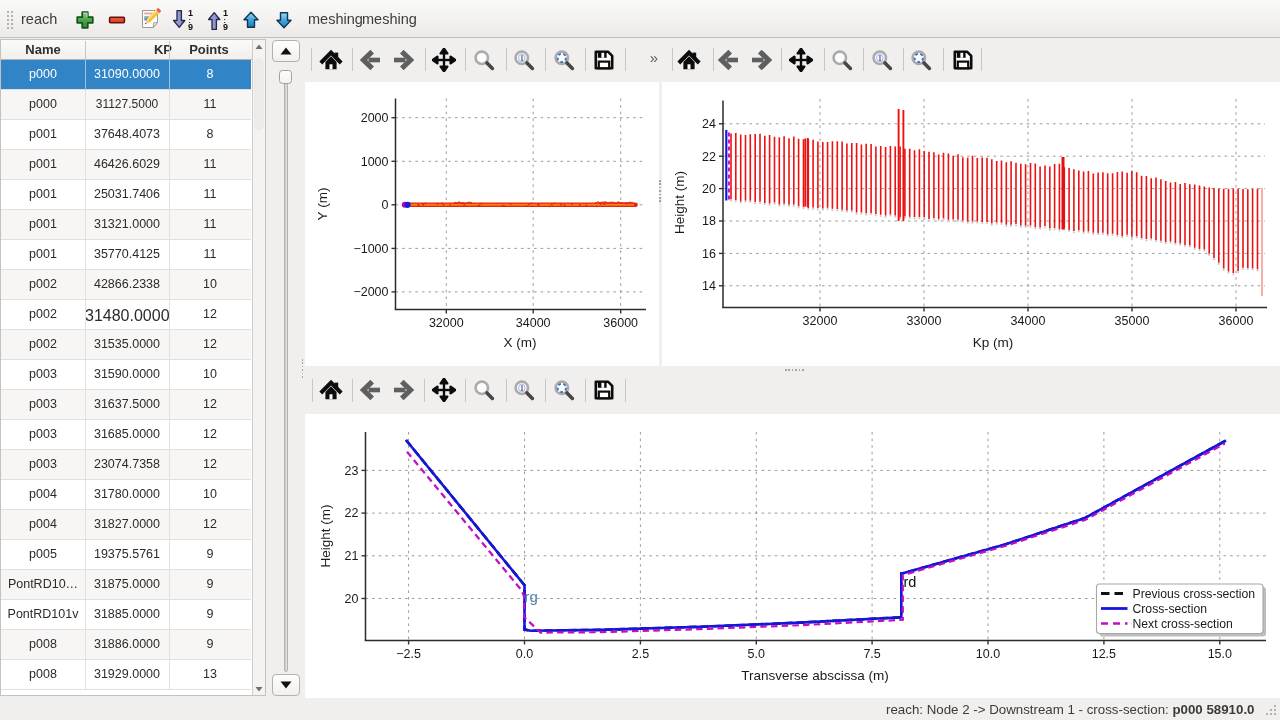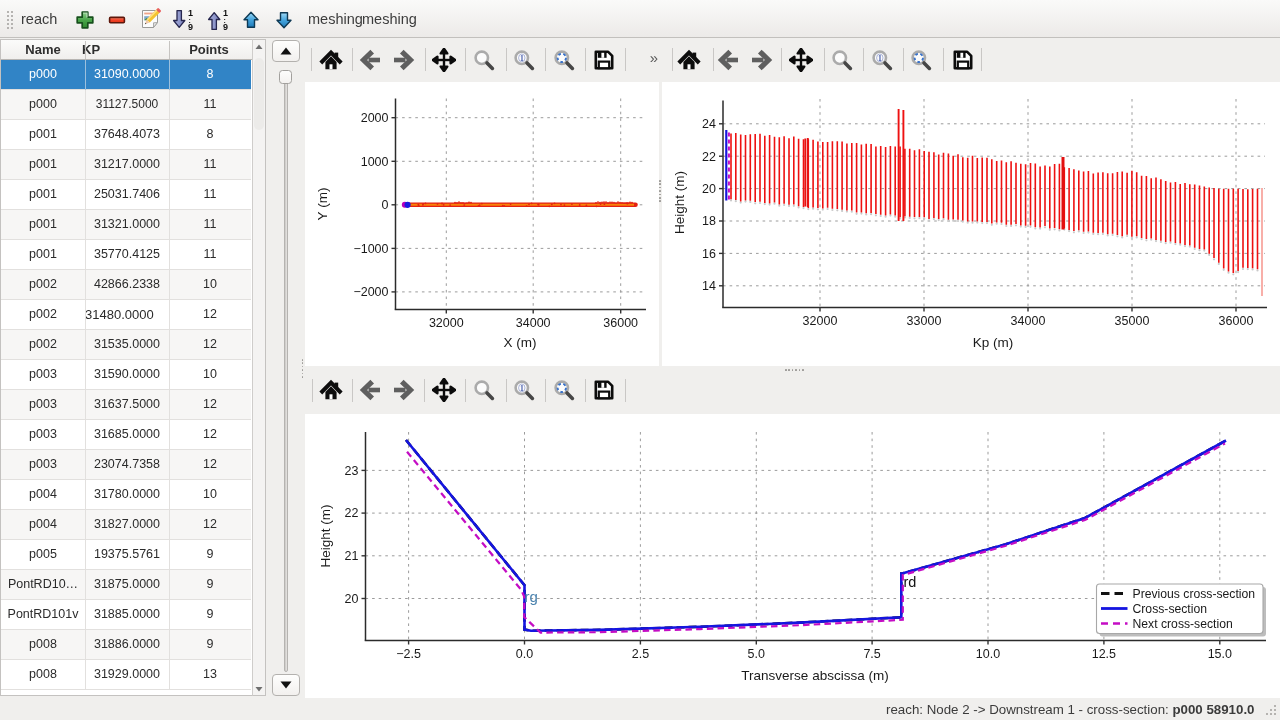--- a/index.html
+++ b/index.html
@@ -77,21 +77,21 @@
       <path d="M9 2.2 L16 9.8 h-3.5 v7.4 H5.5 V9.8 H2 Z" fill="url(#gc)" stroke="#0e3954" stroke-width="1.4" stroke-linejoin="round"></path>
     </svg>
     <svg class="abs" style="left:275px;top:10px" width="18" height="20" viewBox="0 0 18 20">
       <path d="M9 17.8 L16 10.2 h-3.5 V2.8 H5.5 v7.4 H2 Z" fill="url(#gc)" stroke="#0e3954" stroke-width="1.4" stroke-linejoin="round"></path>
     </svg>
     <div class="abs" style="left:308px;top:11px;font-size:14.5px;color:#3c3c3c">meshing</div>
     <div class="abs" style="left:362px;top:11px;font-size:14.5px;color:#3c3c3c">meshing</div>
     <div class="abs" style="left:0;top:39px;width:252px;height:657px;background:#fff;border:1px solid #c4c2c0;border-right:none"></div>
     <div class="abs" style="left:1px;top:40px;width:251px;height:20px;background:linear-gradient(#fbfbfa,#f0efed);border-bottom:1px solid #b7b5b2"></div>
     <div class="abs" style="left:-2px;top:42px;width:90px;text-align:center;font-size:13px;font-weight:bold;color:#2e2e2e">Name</div>
-    <div class="abs" style="left:82px;top:42px;width:90px;text-align:left;font-size:13px;font-weight:bold;color:#2e2e2e">KP</div>
+    <div class="abs" style="left:82px;top:42px;width:90px;text-align:right;font-size:13px;font-weight:bold;color:#2e2e2e">KP</div>
     <div class="abs" style="left:164px;top:42px;width:90px;text-align:center;font-size:13px;font-weight:bold;color:#2e2e2e">Points</div>
     <div class="abs" style="left:85px;top:41px;width:1px;height:18px;background:#c6c4c1"></div>
     <div class="abs" style="left:169px;top:41px;width:1px;height:18px;background:#c6c4c1"></div>
     <div class="abs" style="left:1px;top:60px;width:250px;height:30px;background:#3184c6;border-bottom:1px solid #e2e0de"></div>
     <div class="abs" style="left:1px;top:67px;width:84px;text-align:center;font-size:12.5px;color:#ffffff;white-space:nowrap;overflow:hidden">p000</div>
     <div class="abs" style="left:85px;top:67px;width:84px;text-align:center;font-size:12.5px;color:#ffffff;white-space:nowrap;overflow:hidden">31090.0000</div>
     <div class="abs" style="left:169px;top:67px;width:82px;text-align:center;font-size:12.5px;color:#ffffff;white-space:nowrap;overflow:hidden">8</div>
     <div class="abs" style="left:85px;top:60px;width:1px;height:30px;background:#9cc0dd"></div>
     <div class="abs" style="left:169px;top:60px;width:1px;height:30px;background:#9cc0dd"></div>
     <div class="abs" style="left:1px;top:90px;width:250px;height:30px;background:#f7f6f5;border-bottom:1px solid #e2e0de"></div>
@@ -101,21 +101,21 @@
     <div class="abs" style="left:85px;top:90px;width:1px;height:30px;background:#e2e0de"></div>
     <div class="abs" style="left:169px;top:90px;width:1px;height:30px;background:#e2e0de"></div>
     <div class="abs" style="left:1px;top:120px;width:250px;height:30px;background:#ffffff;border-bottom:1px solid #e2e0de"></div>
     <div class="abs" style="left:1px;top:127px;width:84px;text-align:center;font-size:12.5px;color:#2b2b2b;white-space:nowrap;overflow:hidden">p001</div>
     <div class="abs" style="left:85px;top:127px;width:84px;text-align:center;font-size:12.5px;color:#2b2b2b;white-space:nowrap;overflow:hidden">37648.4073</div>
     <div class="abs" style="left:169px;top:127px;width:82px;text-align:center;font-size:12.5px;color:#2b2b2b;white-space:nowrap;overflow:hidden">8</div>
     <div class="abs" style="left:85px;top:120px;width:1px;height:30px;background:#e2e0de"></div>
     <div class="abs" style="left:169px;top:120px;width:1px;height:30px;background:#e2e0de"></div>
     <div class="abs" style="left:1px;top:150px;width:250px;height:30px;background:#f7f6f5;border-bottom:1px solid #e2e0de"></div>
     <div class="abs" style="left:1px;top:157px;width:84px;text-align:center;font-size:12.5px;color:#2b2b2b;white-space:nowrap;overflow:hidden">p001</div>
-    <div class="abs" style="left:85px;top:157px;width:84px;text-align:center;font-size:12.5px;color:#2b2b2b;white-space:nowrap;overflow:hidden">31217.0000</div>
+    <div class="abs" style="left:85px;top:157px;width:84px;text-align:center;font-size:12.5px;color:#2b2b2b;white-space:nowrap;overflow:hidden">46426.6029</div>
     <div class="abs" style="left:169px;top:157px;width:82px;text-align:center;font-size:12.5px;color:#2b2b2b;white-space:nowrap;overflow:hidden">11</div>
     <div class="abs" style="left:85px;top:150px;width:1px;height:30px;background:#e2e0de"></div>
     <div class="abs" style="left:169px;top:150px;width:1px;height:30px;background:#e2e0de"></div>
     <div class="abs" style="left:1px;top:180px;width:250px;height:30px;background:#ffffff;border-bottom:1px solid #e2e0de"></div>
     <div class="abs" style="left:1px;top:187px;width:84px;text-align:center;font-size:12.5px;color:#2b2b2b;white-space:nowrap;overflow:hidden">p001</div>
     <div class="abs" style="left:85px;top:187px;width:84px;text-align:center;font-size:12.5px;color:#2b2b2b;white-space:nowrap;overflow:hidden">25031.7406</div>
     <div class="abs" style="left:169px;top:187px;width:82px;text-align:center;font-size:12.5px;color:#2b2b2b;white-space:nowrap;overflow:hidden">11</div>
     <div class="abs" style="left:85px;top:180px;width:1px;height:30px;background:#e2e0de"></div>
     <div class="abs" style="left:169px;top:180px;width:1px;height:30px;background:#e2e0de"></div>
     <div class="abs" style="left:1px;top:210px;width:250px;height:30px;background:#f7f6f5;border-bottom:1px solid #e2e0de"></div>
@@ -131,21 +131,21 @@
     <div class="abs" style="left:85px;top:240px;width:1px;height:30px;background:#e2e0de"></div>
     <div class="abs" style="left:169px;top:240px;width:1px;height:30px;background:#e2e0de"></div>
     <div class="abs" style="left:1px;top:270px;width:250px;height:30px;background:#f7f6f5;border-bottom:1px solid #e2e0de"></div>
     <div class="abs" style="left:1px;top:277px;width:84px;text-align:center;font-size:12.5px;color:#2b2b2b;white-space:nowrap;overflow:hidden">p002</div>
     <div class="abs" style="left:85px;top:277px;width:84px;text-align:center;font-size:12.5px;color:#2b2b2b;white-space:nowrap;overflow:hidden">42866.2338</div>
     <div class="abs" style="left:169px;top:277px;width:82px;text-align:center;font-size:12.5px;color:#2b2b2b;white-space:nowrap;overflow:hidden">10</div>
     <div class="abs" style="left:85px;top:270px;width:1px;height:30px;background:#e2e0de"></div>
     <div class="abs" style="left:169px;top:270px;width:1px;height:30px;background:#e2e0de"></div>
     <div class="abs" style="left:1px;top:300px;width:250px;height:30px;background:#ffffff;border-bottom:1px solid #e2e0de"></div>
     <div class="abs" style="left:1px;top:307px;width:84px;text-align:center;font-size:12.5px;color:#2b2b2b;white-space:nowrap;overflow:hidden">p002</div>
-    <div class="abs" style="left:85px;top:307px;width:84px;text-align:left;font-size:13px;color:#2b2b2b;white-space:nowrap;overflow:hidden">31480.0000</div>
+    <div class="abs" style="left:85px;top:307px;width:84px;text-align:left;font-size:16px;color:#2b2b2b;white-space:nowrap;overflow:hidden">31480.0000</div>
     <div class="abs" style="left:169px;top:307px;width:82px;text-align:center;font-size:12.5px;color:#2b2b2b;white-space:nowrap;overflow:hidden">12</div>
     <div class="abs" style="left:85px;top:300px;width:1px;height:30px;background:#e2e0de"></div>
     <div class="abs" style="left:169px;top:300px;width:1px;height:30px;background:#e2e0de"></div>
     <div class="abs" style="left:1px;top:330px;width:250px;height:30px;background:#f7f6f5;border-bottom:1px solid #e2e0de"></div>
     <div class="abs" style="left:1px;top:337px;width:84px;text-align:center;font-size:12.5px;color:#2b2b2b;white-space:nowrap;overflow:hidden">p002</div>
     <div class="abs" style="left:85px;top:337px;width:84px;text-align:center;font-size:12.5px;color:#2b2b2b;white-space:nowrap;overflow:hidden">31535.0000</div>
     <div class="abs" style="left:169px;top:337px;width:82px;text-align:center;font-size:12.5px;color:#2b2b2b;white-space:nowrap;overflow:hidden">12</div>
     <div class="abs" style="left:85px;top:330px;width:1px;height:30px;background:#e2e0de"></div>
     <div class="abs" style="left:169px;top:330px;width:1px;height:30px;background:#e2e0de"></div>
     <div class="abs" style="left:1px;top:360px;width:250px;height:30px;background:#ffffff;border-bottom:1px solid #e2e0de"></div>

